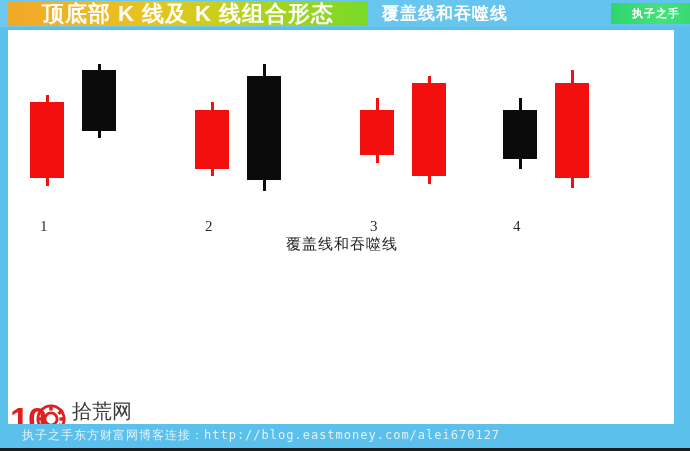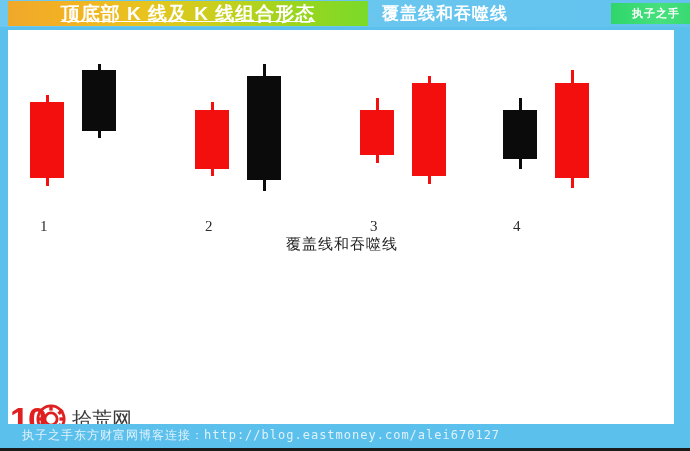--- a/index.html
+++ b/index.html
@@ -32,26 +32,25 @@
     width: 360px; height: 25px;
     background: linear-gradient(90deg,
         #f0a82a 0%, #f2b323 18%, #e8c31e 38%,
         #c9cf1d 58%, #9ed51c 78%, #7ada2a 100%);
     display: flex;
     align-items: center;
     justify-content: center;
   }
   #title-plate-text {
     color: #ffffff;
-    font-size: 19px;
+    font-size: 22px;
     font-weight: bold;
     letter-spacing: 1px;
     line-height: 1;
     white-space: nowrap;
-    text-decoration: underline;
   }
   #subtitle {
     position: absolute;
     left: 382px; top: 3px;
     color: #ffffff;
     font-size: 17px;
     font-weight: bold;
     letter-spacing: 1px;
     white-space: nowrap;
     line-height: 21px;
@@ -163,21 +162,21 @@
     letter-spacing: -1px;
     line-height: 34px;
   }
   #logo-gear {
     position: absolute;
     left: 28px; top: 4px;
     width: 30px; height: 30px;
   }
   #logo-cn-name {
     position: absolute;
-    left: 64px; top: 8px;
+    left: 64px; top: 0px;
     font-size: 20px;
     color: #3a3a3a;
     letter-spacing: 0px;
     line-height: 22px;
     font-family: Liberation Serif, serif;
   }
   #logo-en-name {
     position: absolute;
     left: 64px; top: 21px;
     font-size: 19px;

